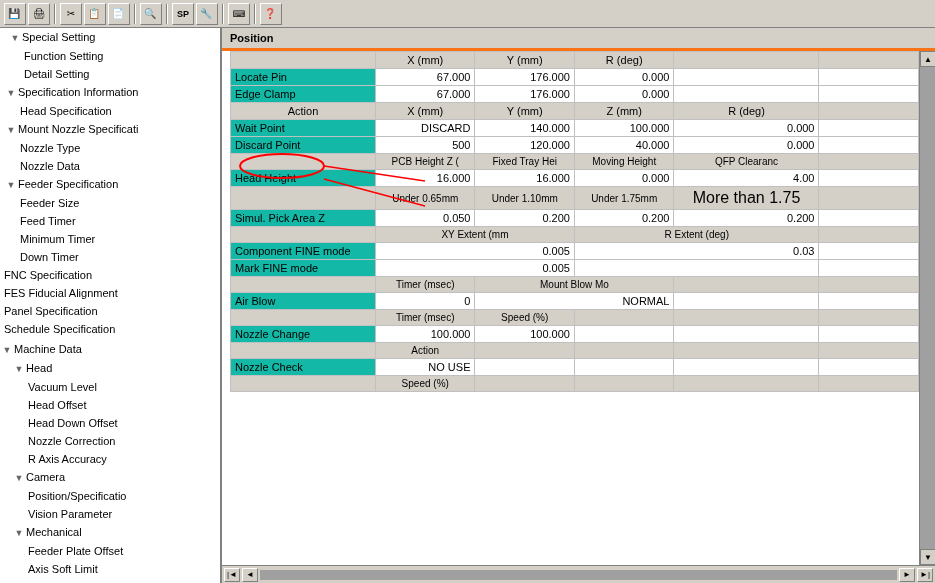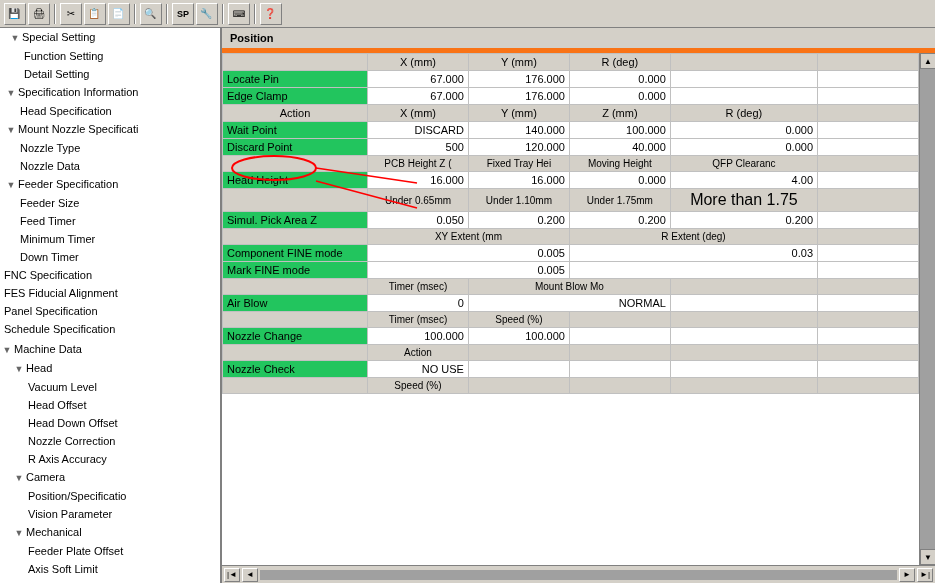--- a/index.html
+++ b/index.html
@@ -87,42 +87,42 @@
       background: #fff;
       overflow: hidden;
       display: flex;
       flex-direction: column;
     }
 
     .panel-title {
       background: #d4d0c8;
       padding: 4px 8px;
       font-weight: bold;
-      border-bottom: 5px solid #f97316;
+      border-bottom: 3px solid #f97316;
     }
 
     .grid-container {
       flex: 1;
       overflow: auto;
       position: relative;
     }
 
     table {
       border-collapse: collapse;
       font-size: 11px;
       width: 100%;
     }
     th, td {
       border: 1px solid #c0c0c0;
       padding: 2px 4px;
       white-space: nowrap;
       text-align: left;
     }
     td.label-cell {
-      background: #22c55e;
+      background: #14b8a6;
       width: 140px;
     }
     td.value-cell {
       text-align: right;
       min-width: 80px;
     }
     td.header-cell {
       background: #d4d0c8;
       text-align: center;
       font-weight: normal;
@@ -304,21 +304,21 @@
         <span class="indent" style="margin-left:28px;"></span>Axis Soft Limit
       </div>
 
     </div>
   </div>
 
   <div class="right-panel">
     <div class="panel-title">Position</div>
 
     <div class="panel-content-row">
-      <div class="grid-container" style="position:relative;">
+      <div class="grid-container" style="position:relative;margin-left:8px;">
 
         <svg style="position:absolute;top:0;left:0;width:100%;height:100%;pointer-events:none;z-index:10;">
 
           <ellipse cx="52" cy="115" rx="42" ry="12" fill="none" stroke="red" stroke-width="2"></ellipse>
 
           <line x1="94" y1="115" x2="195" y2="130" stroke="red" stroke-width="1.5"></line>
 
           <line x1="94" y1="128" x2="195" y2="155" stroke="red" stroke-width="1.5"></line>
         </svg>
 

